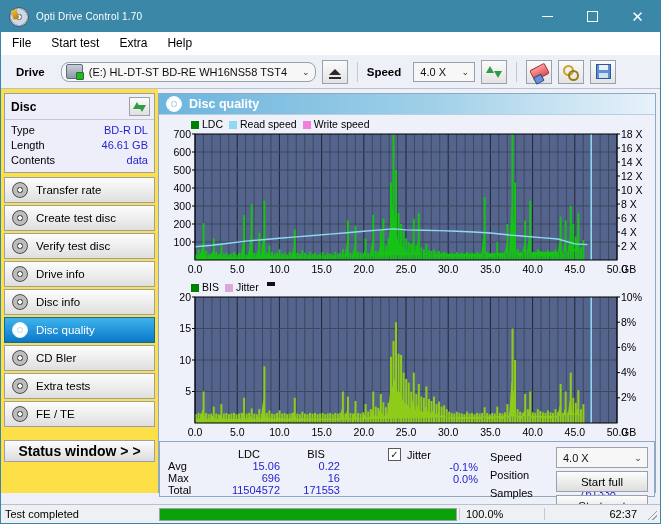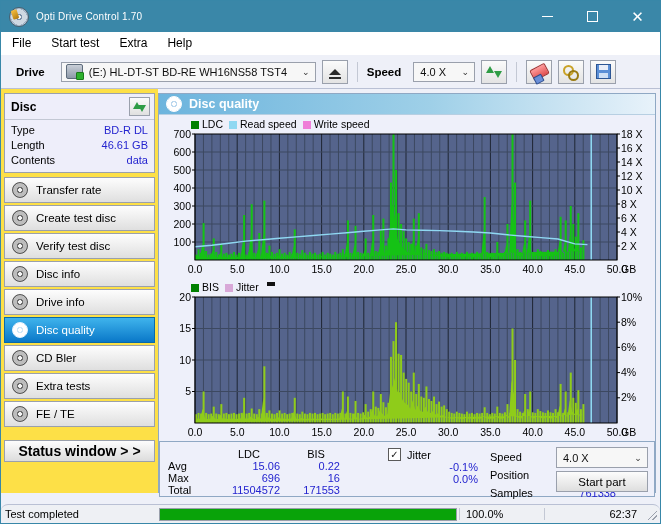--- a/index.html
+++ b/index.html
@@ -62,21 +62,21 @@
   .tb-label{font-weight:bold;font-size:11.5px;color:#000;margin:0 10px 0 9px;}
   .combo{
     height:20px;background:#f7f7f7;border:1px solid #9aa0ac;
     display:flex;align-items:center;box-sizing:border-box;
     font-size:11px;color:#101010;
   }
   .combo .txt{padding:0 6px;white-space:nowrap;overflow:hidden;}
   .combo .arrow{
     margin-left:auto;width:18px;text-align:center;color:#333;font-size:9px;
   }
-  .drive-combo{width:255px;}
+  .drive-combo{width:255px;border-radius:8px;}
   .drive-icon{
     width:15px;height:13px;margin-left:4px;flex:0 0 auto;
     background:linear-gradient(#c9cfd8,#8e99a8);
     border:1px solid #5d6b7b;border-radius:2px;position:relative;
   }
   .drive-icon:after{
     content:"";position:absolute;right:-2px;bottom:-2px;width:6px;height:6px;
     background:#2db02d;border:1px solid #1a7a1a;border-radius:1px;
   }
   .speed-combo{width:62px;}
@@ -233,21 +233,21 @@
   .btn{
     height:21px;background:linear-gradient(#fcfcfc,#dedede);border:1px solid #9aa0ac;
     box-sizing:border-box;display:flex;align-items:center;justify-content:center;font-size:11.5px;
   }
   .speed2{width:92px;}
 
   
   .statusbar{
     position:absolute;left:0;bottom:0;width:100%;height:19px;
     background:#eef0f4;border-top:1px solid #b9c0d4;
-    display:flex;align-items:center;font-size:11px;box-sizing:border-box;border-radius:7px;
+    display:flex;align-items:center;font-size:11px;box-sizing:border-box;
   }
   .sb-text{width:152px;padding-left:4px;color:#000;}
   .sb-prog{
     flex:1;height:13px;margin:0 2px;border:1px solid #9aa0ac;background:#fff;box-sizing:border-box;
     position:relative;max-width:310px;
   }
   .sb-prog i{position:absolute;left:0;top:0;bottom:0;width:100%;background:#09a309;display:block;}
   .sb-pct{width:78px;padding-left:6px;color:#000;border-left:1px solid #c3c8d4;}
   .sb-time{width:92px;text-align:right;padding-right:8px;color:#000;border-left:1px solid #c3c8d4;}
   .grip{width:12px;height:12px;margin-right:3px;position:relative;}
@@ -352,25 +352,25 @@
         <div class="navbtn">
           <span class="nav-ico"></span>
           <span>Create test disc</span>
         </div>
         <div class="navbtn">
           <span class="nav-ico"></span>
           <span>Verify test disc</span>
         </div>
         <div class="navbtn">
           <span class="nav-ico"></span>
-          <span>Disc info</span>
+          <span>Drive info</span>
         </div>
         <div class="navbtn">
           <span class="nav-ico"></span>
-          <span>Drive info</span>
+          <span>Disc info</span>
         </div>
         <div class="navbtn active">
           <span class="nav-ico"></span>
           <span>Disc quality</span>
         </div>
         <div class="navbtn">
           <span class="nav-ico"></span>
           <span>CD Bler</span>
         </div>
         <div class="navbtn">
@@ -967,20 +967,21 @@
               <span class="rs-k">Samples</span>
               <span class="rs-v">761338</span>
             </div>
           </div>
 
           <div class="rs-btns">
             <div class="combo speed2" style="height:21px">
               <span class="txt">4.0 X</span>
               <span class="arrow">⌄</span>
             </div>
+            <div class="btn">Start full</div>
             <div class="btn">Start part</div>
           </div>
         </div>
 
       </div>
     </div>
   </div>
 
   <div class="statusbar">
     <div class="sb-text">Test completed</div>

